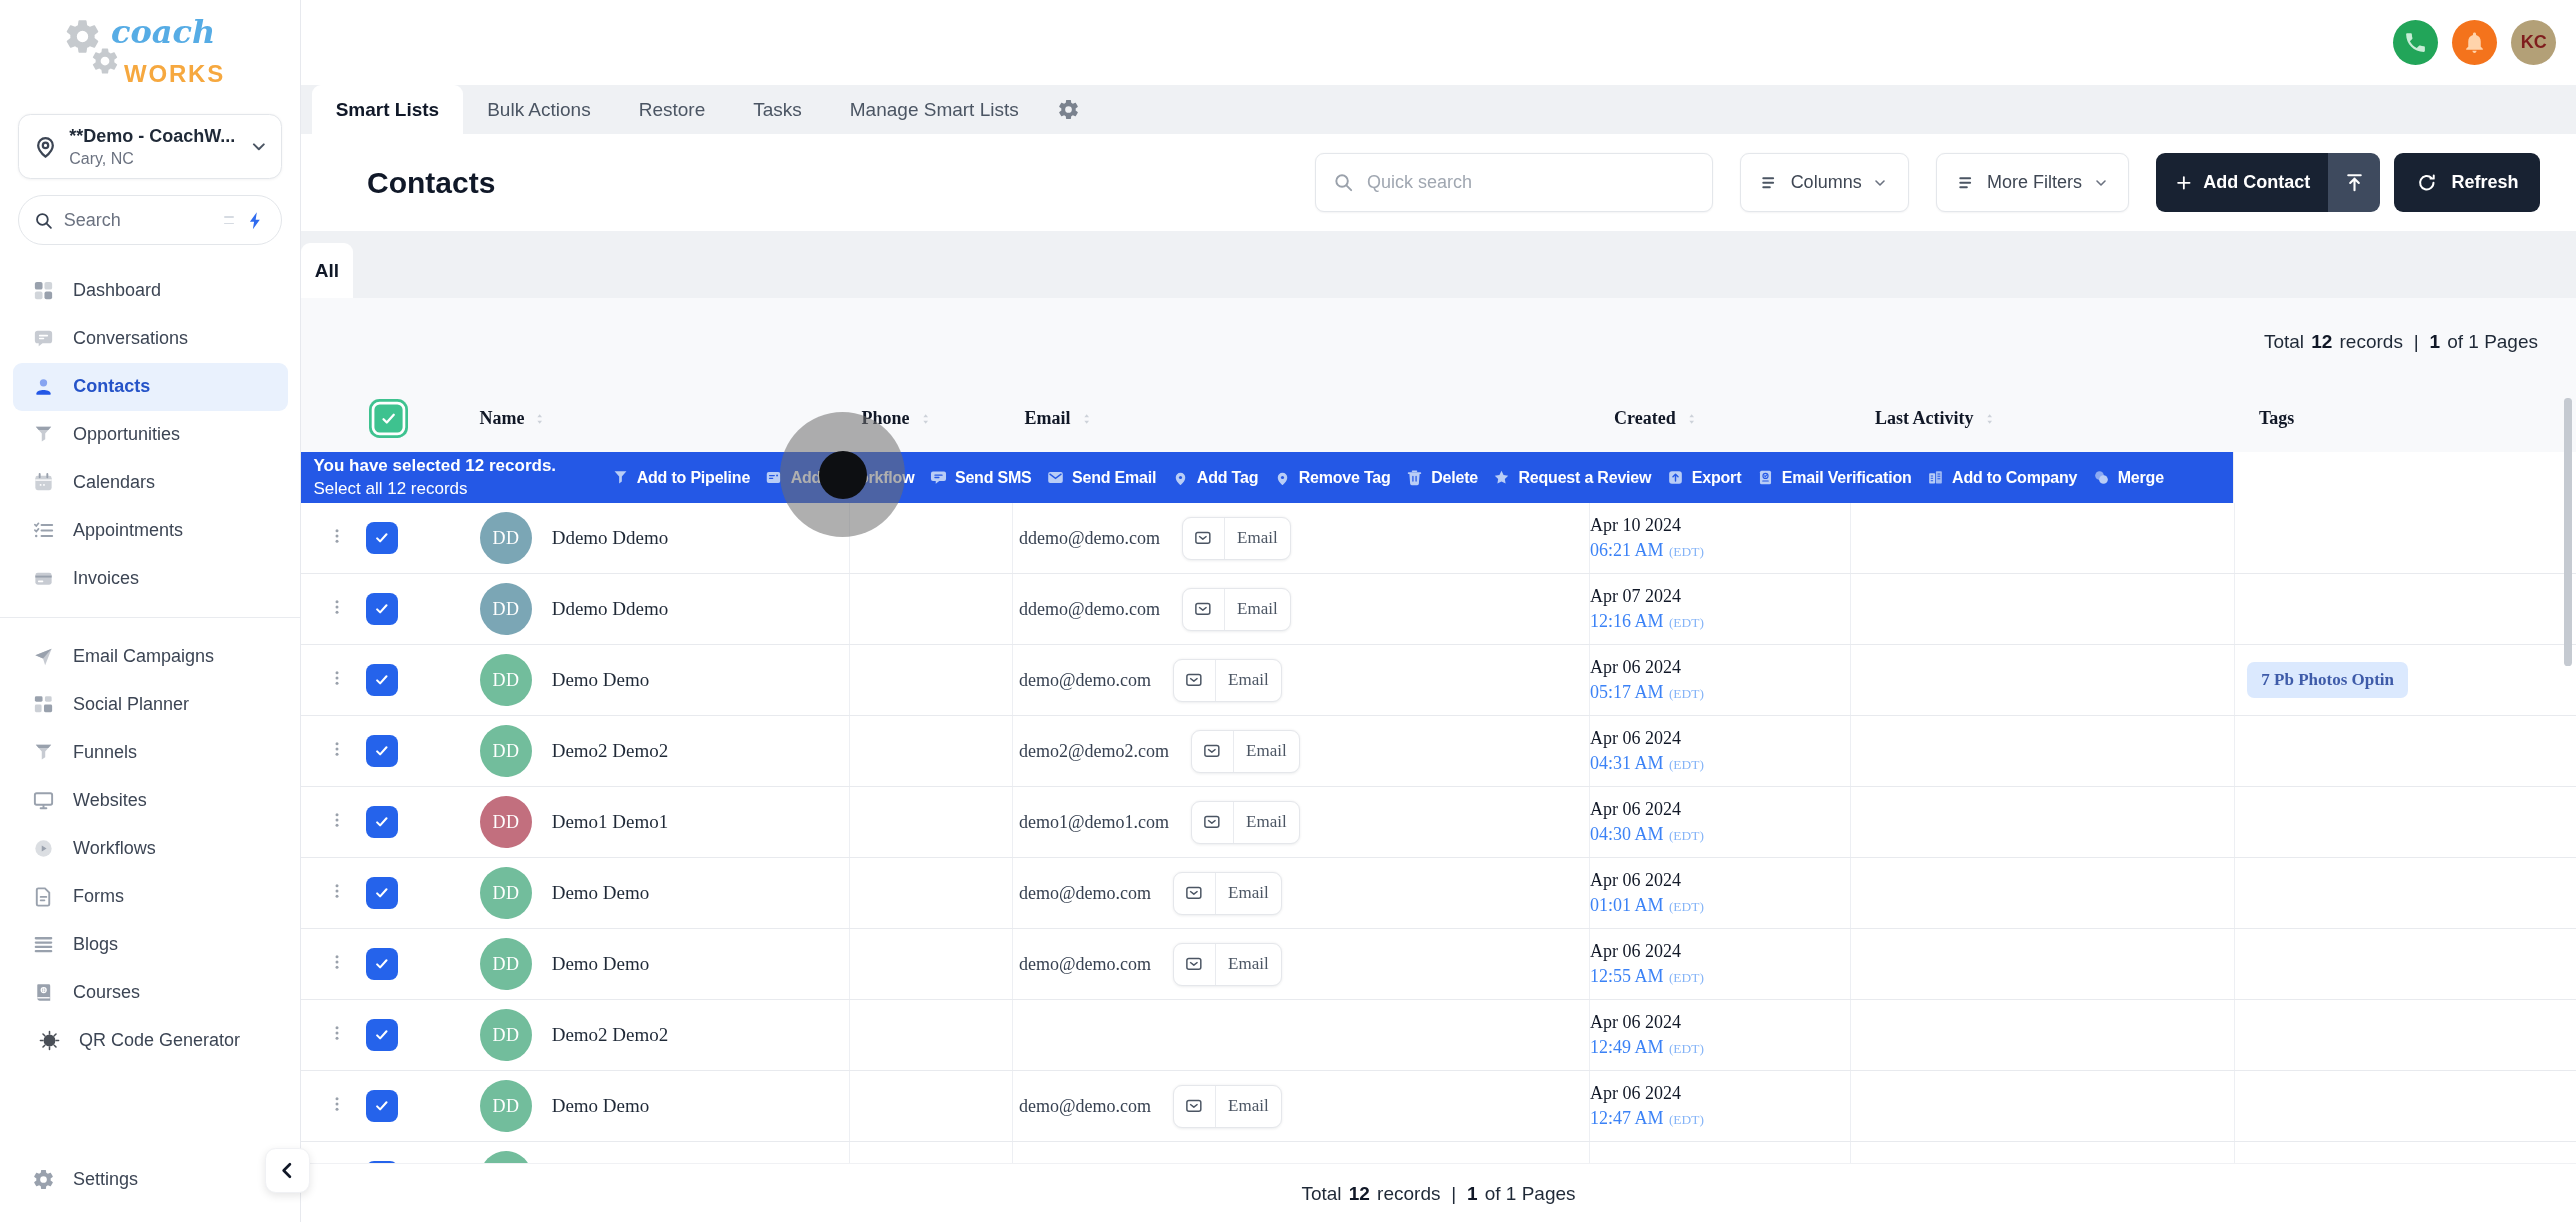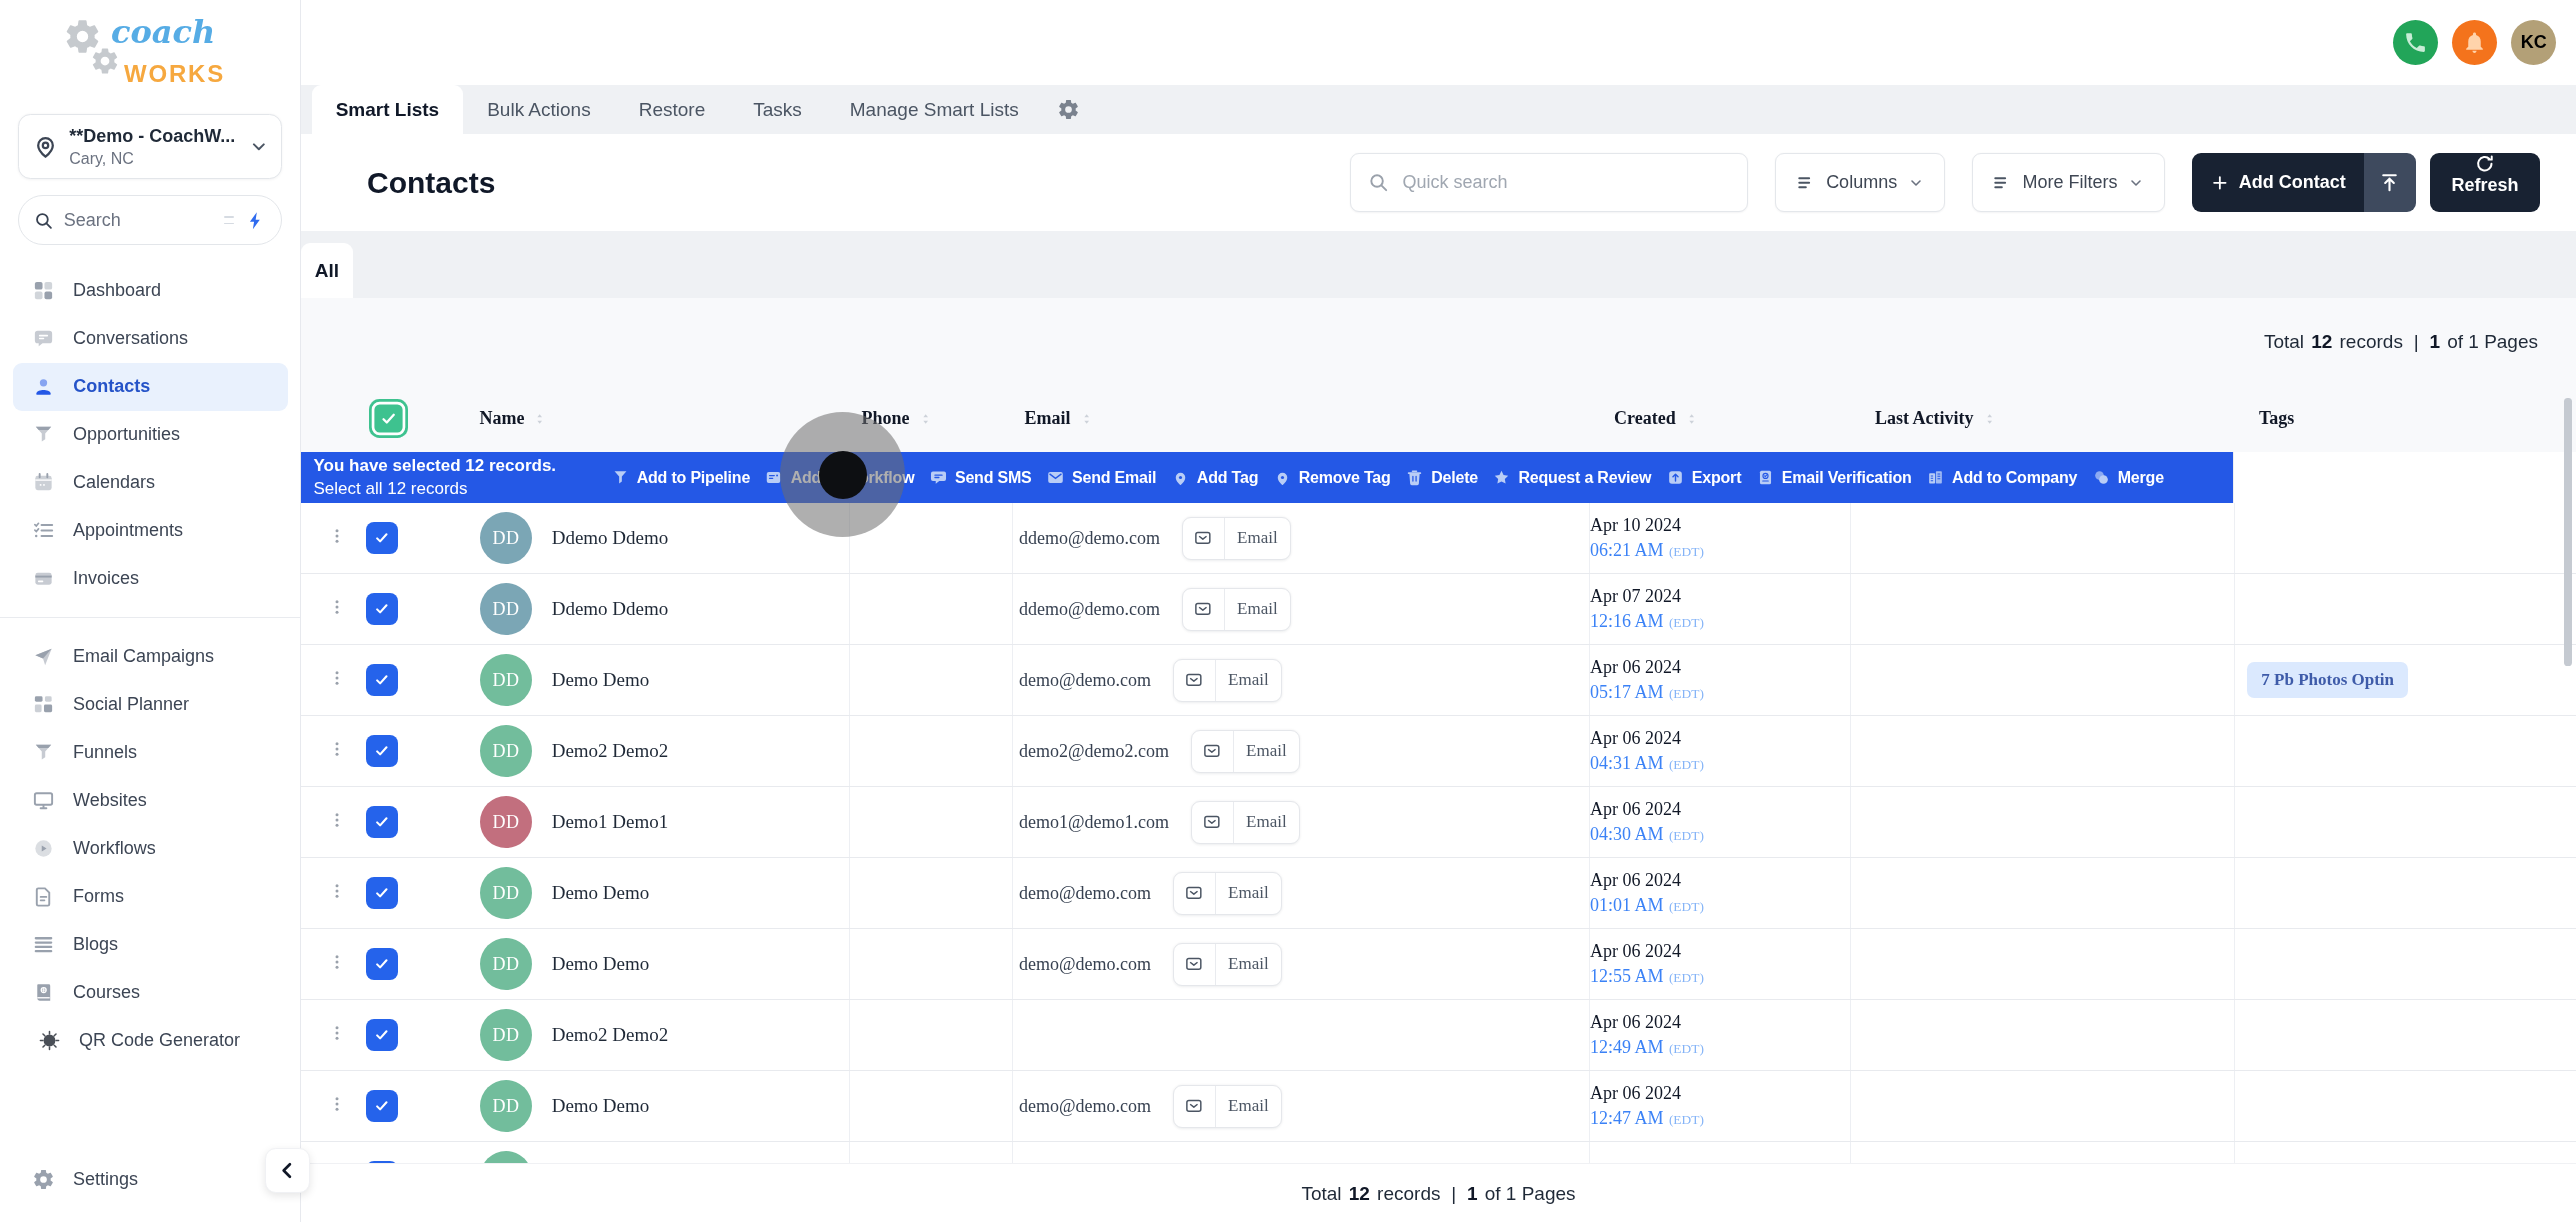--- a/index.html
+++ b/index.html
@@ -41,21 +41,21 @@
   .settings-item { position:absolute; bottom:19.7px; left:0; width:100%; }
 
   .collapse-btn { position:absolute; left:265px; top:1148px; width:45px; height:45px; background:#fff; border:0.9px solid #f0f1f4; border-radius:10.7px; box-shadow:0 2.7px 9px rgba(0,0,0,.10); display:flex; align-items:center; justify-content:center; z-index:45; cursor:pointer; }
   .collapse-btn .icon { width:23px; height:23px; color:#111827; }
 
   
   .main { position:absolute; left:301px; top:0; right:0; bottom:0; display:flex; flex-direction:column; }
   .topbar { height:85px; background:#fff; display:flex; align-items:center; justify-content:flex-end; gap:14.3px; padding-right:19.7px; }
   .circle { width:45px; height:45px; border-radius:50%; display:flex; align-items:center; justify-content:center; cursor:pointer; flex:none; }
   .circle .icon { width:25px; height:25px; }
-  .avatar-top { color:#000000; font-size:18px; font-weight:600; }
+  .avatar-top { color:#7f1d1d; font-size:18px; font-weight:600; }
 
   .tabstrip { height:49px; background:#eff1f4; display:flex; align-items:stretch; padding-left:10.7px; }
   .tab { display:flex; align-items:center; padding:0 24px; font-size:19px; color:#4b5563; cursor:pointer; white-space:nowrap; }
   .tab.active { background:#fff; border-radius:9px 9px 0 0; color:#101828; font-weight:700; }
   .tab-gear { display:flex; align-items:center; padding:0 14.3px; cursor:pointer; }
   .tab-gear .icon { width:23px; height:23px; color:#7a828e; }
 
   .page-head { height:97px; background:#fff; display:flex; align-items:center; padding:0 36px 0 66px; }
   .page-title { font-size:30px; font-weight:700; color:#101828; }
   .controls { margin-left:auto; display:flex; align-items:center; gap:27px; }
@@ -66,21 +66,21 @@
   .btn-light { height:59px; border:0.9px solid #e4e7eb; border-radius:9px; background:#fff; display:flex; align-items:center; gap:10.7px; padding:0 19.7px; font-size:18px; color:#3f4754; font-family:inherit; box-shadow:0 0.9px 1.8px rgba(16,24,40,.05); cursor:pointer; white-space:nowrap; }
   .btn-light .icon { width:19.7px; height:19.7px; color:#4b5563; }
   .btn-light .chev { width:16px; height:16px; color:#6b7280; }
   .right-pair { display:flex; gap:14.3px; }
   .add-group { display:flex; }
   .btn-dark { height:59px; background:#182232; color:#fff; display:flex; align-items:center; font-size:18px; font-weight:600; font-family:inherit; border:none; cursor:pointer; white-space:nowrap; }
   .add-contact { padding:0 18px; gap:9px; border-radius:9px 0 0 9px; }
   .add-contact .icon { width:19.7px; height:19.7px; }
   .add-seg { width:52px; border-radius:0 9px 9px 0; background:#3e4a5e; justify-content:center; }
   .add-seg .icon { width:23px; height:23px; }
-  .refresh-btn { padding:0 21.5px; gap:0; border-radius:9px;flex-direction:column; }
+  .refresh-btn { padding:0 21.5px; gap:14px; border-radius:9px; }
   .refresh-btn .icon { width:21.5px; height:21.5px; }
 
   .filterstrip { height:67px; background:#eff1f4; display:flex; align-items:flex-end; }
   .all-tab { width:52px; height:55px; background:#fff; border-radius:9px 9px 0 0; display:flex; align-items:center; justify-content:center; font-size:19px; font-weight:600; color:#101828; cursor:pointer; }
 
   .content { flex:1; background:#f8f9fb; position:relative; overflow:hidden; }
   .summary-row { height:87px; display:flex; align-items:center; justify-content:flex-end; padding-right:38px; font-size:19px; color:#1f2937; gap:7.2px; }
   .summary-row strong, .tfooter strong { font-weight:700; color:#111827; }
   .sep { padding:0 3.6px; }
 

